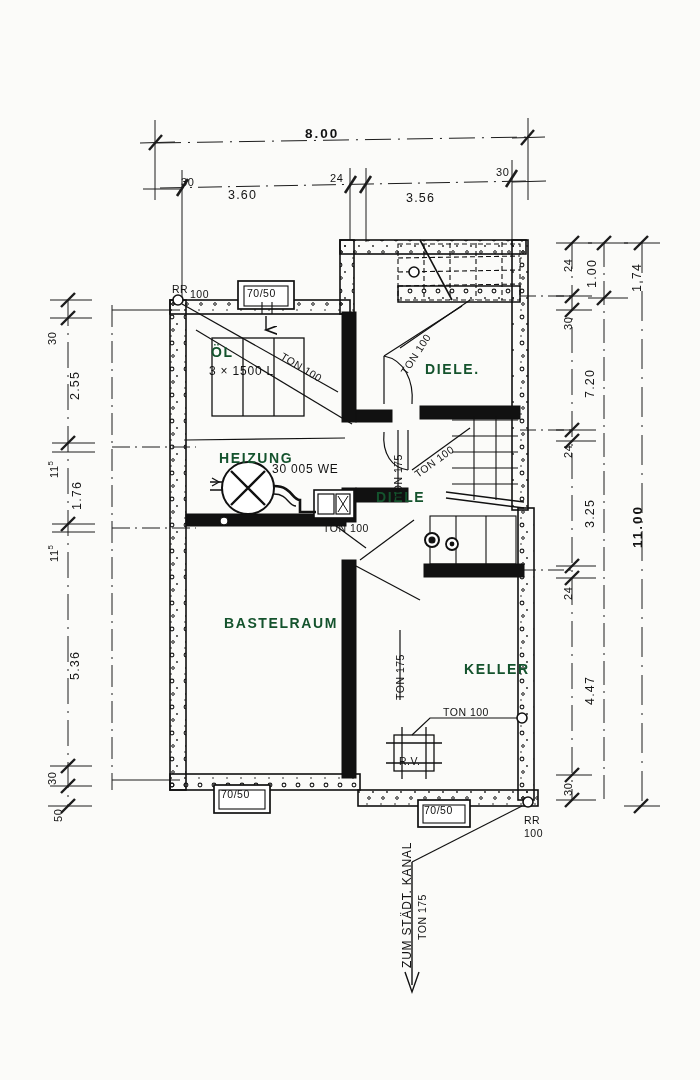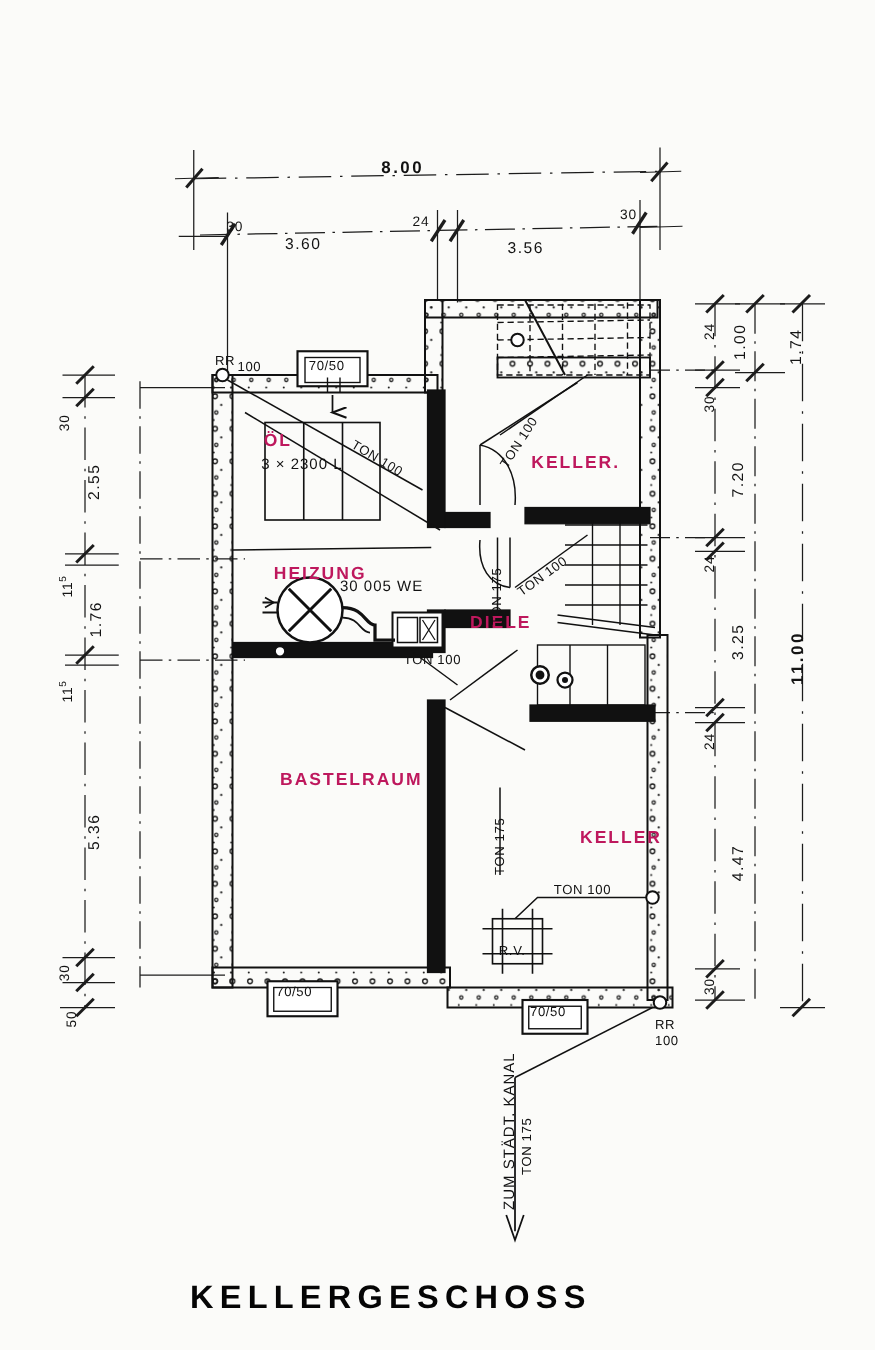--- a/index.html
+++ b/index.html
@@ -32,21 +32,21 @@
   .lbl {
     position: absolute;
     color: #121212;
     white-space: nowrap;
     font-family: "Liberation Sans", sans-serif;
   }
   .room-name {
     font-weight: bold;
     font-size: 14px;
     letter-spacing: 1.6px;
-    color: #be185d;
+    color: #14532d;
   }
   .dim {
     font-size: 12.5px;
     letter-spacing: 1.2px;
     color: #141414;
     font-family: "Liberation Sans", sans-serif;
   }
   .dim-sm {
     font-size: 11px;
     letter-spacing: 0.6px;
@@ -371,28 +371,28 @@
   <div class="lbl dim rot90" style="left:583px; top:398px;">7.20</div>
   <div class="lbl dim dim-sm rot90" style="left:562px; top:458px;">24</div>
   <div class="lbl dim rot90" style="left:583px; top:528px;">3.25</div>
   <div class="lbl dim dim-sm rot90" style="left:562px; top:600px;">24</div>
   <div class="lbl dim rot90" style="left:583px; top:705px;">4.47</div>
   <div class="lbl dim dim-sm rot90" style="left:562px; top:796px;">30</div>
   <div class="lbl dim rot90" style="left:630px; top:292px;">1.74</div>
   <div class="lbl dim dim-big rot90" style="left:630px; top:548px;">11.00</div>
 
   <div class="lbl room-name" style="left:211px; top:344px;">ÖL</div>
-  <div class="lbl note" style="left:209px; top:364px;">3 × 2300 L</div>
+  <div class="lbl note" style="left:209px; top:364px;">3 × 1500 L</div>
 
   <div class="lbl room-name" style="left:219px; top:450px;">HEIZUNG</div>
   <div class="lbl note" style="left:272px; top:462px;">30 005 WE</div>
 
   <div class="lbl room-name" style="left:224px; top:615px;">BASTELRAUM</div>
 
-  <div class="lbl room-name" style="left:425px; top:361px;">KELLER.</div>
+  <div class="lbl room-name" style="left:425px; top:361px;">DIELE.</div>
 
   <div class="lbl room-name" style="left:376px; top:489px;text-align:center;">DIELE</div>
 
   <div class="lbl room-name" style="left:428px; top:661px;margin-left:36px;">KELLER</div>
 
   <div class="lbl note-sm" style="left:172px; top:283px;">RR</div>
   <div class="lbl note-sm" style="left:190px; top:288px;">100</div>
 
   <div class="lbl note-sm" style="left:247px; top:287px;">70/50</div>
   <div class="lbl note-sm" style="left:221px; top:788px;">70/50</div>
@@ -413,15 +413,14 @@
   <div class="lbl note-sm" style="left:443px; top:706px;">TON  100</div>
 
   <div class="lbl note-sm" style="left:399px; top:755px;">R.V.</div>
 
   <div class="lbl note-sm" style="left:524px; top:814px;">RR</div>
   <div class="lbl note-sm" style="left:524px; top:827px;">100</div>
 
   <div class="lbl note rot90" style="left:400px; top:968px;">ZUM STÄDT. KANAL</div>
   <div class="lbl note-sm rot90" style="left:416px; top:940px;">TON 175</div>
 
-  <div class="title" style="left:152px; top:1022px;">KELLERGESCHOSS</div>
 
 </div>
 
 </body></html>

